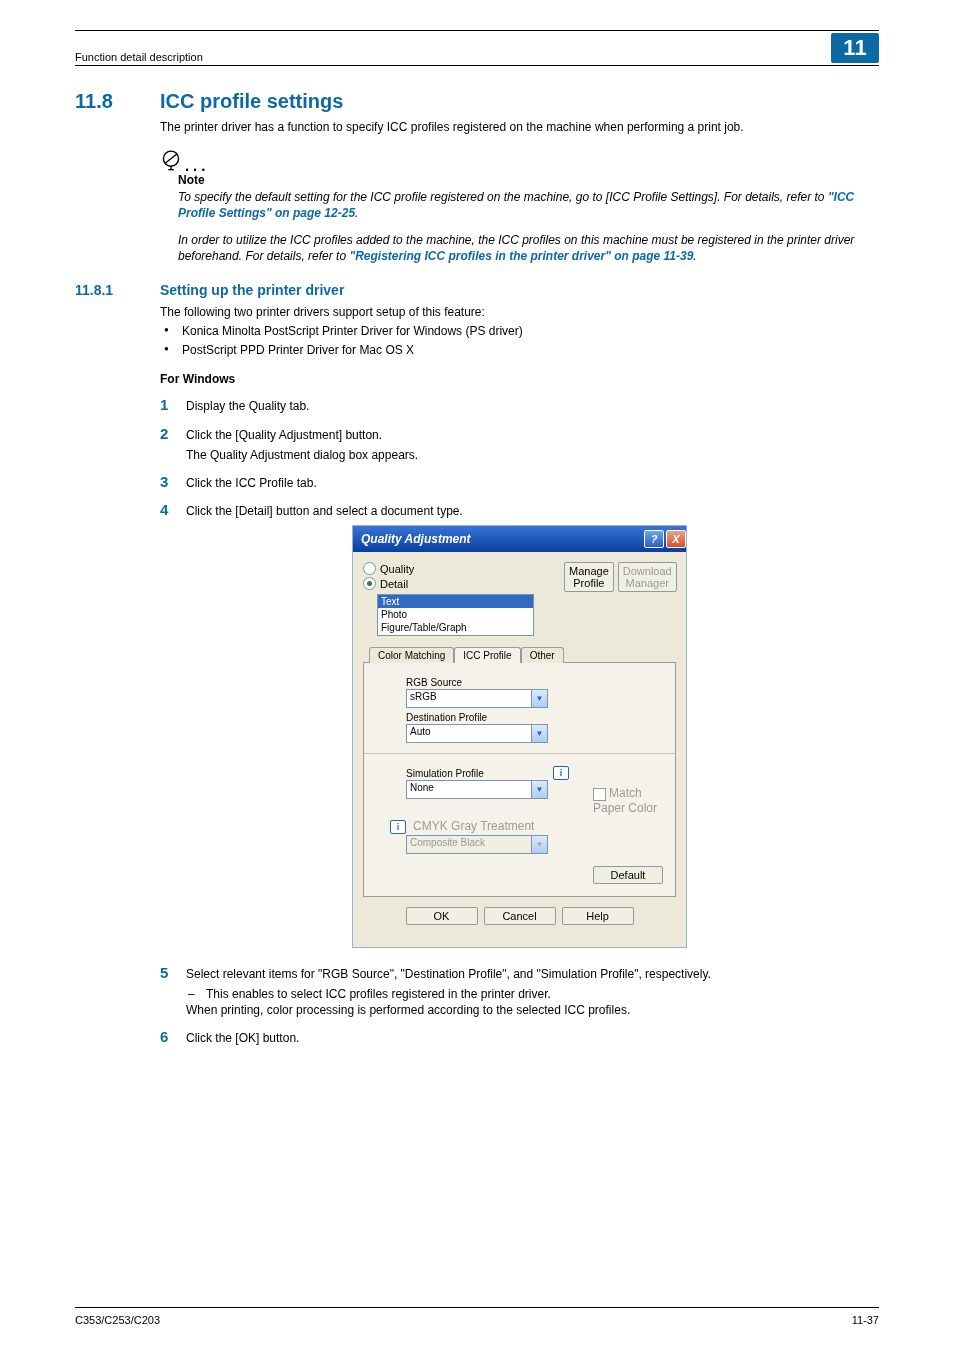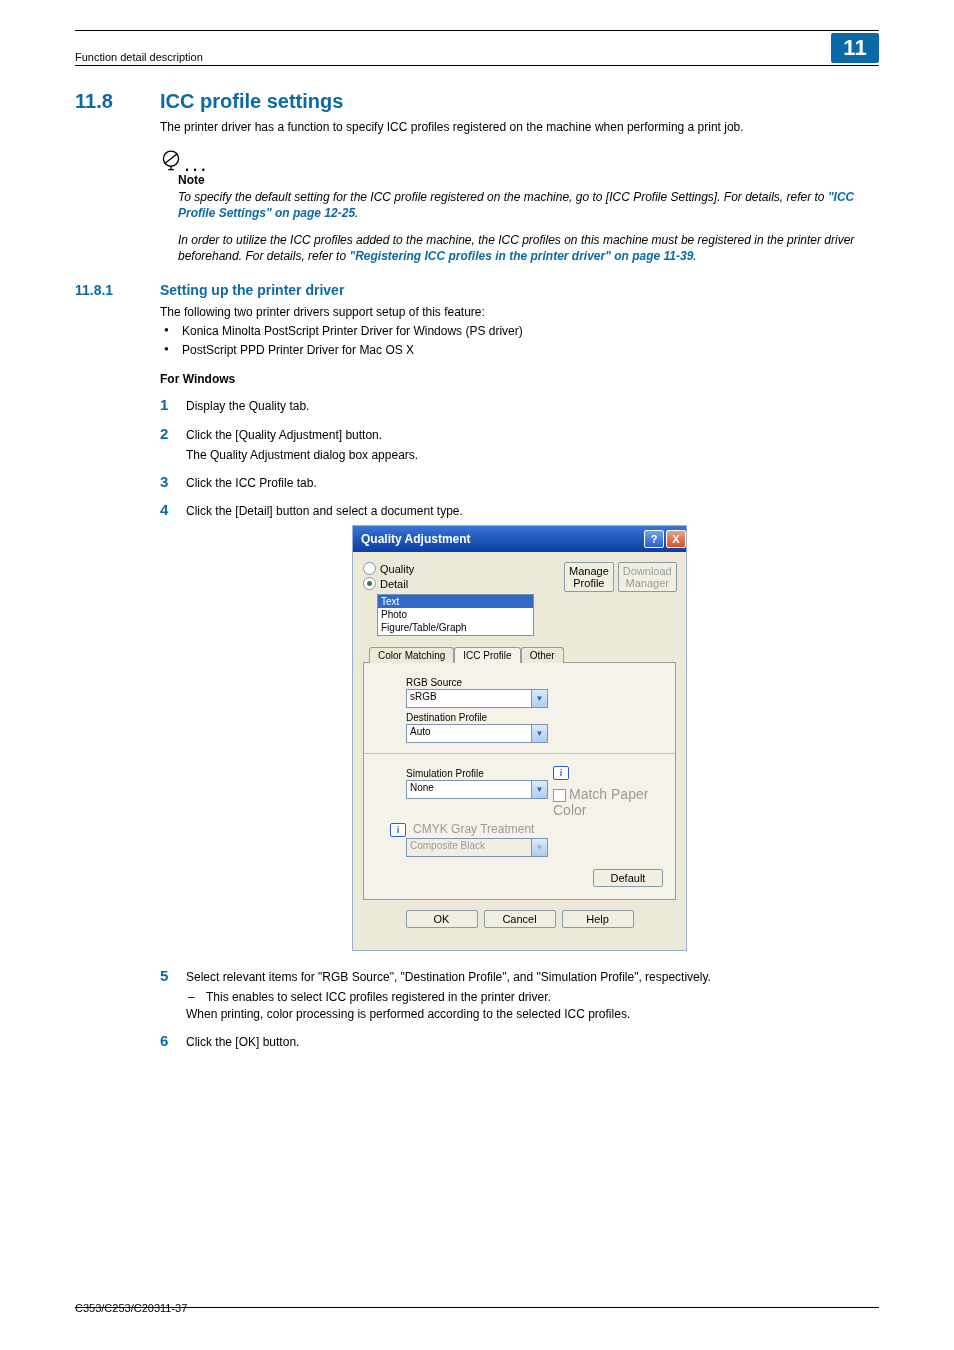--- a/index.html
+++ b/index.html
@@ -185,20 +185,21 @@
   }
   .dlg-title {
     background: linear-gradient(180deg, #3874d6 0%, #0a3ea0 100%);
     color: #fff;
     font-weight: bold;
     font-size: 12px;
     padding: 4px 0 4px 8px;
     display: flex;
     align-items: center;
     justify-content: space-between;
+    font-style: italic;
   }
   .dlg-title-buttons { display:flex; gap:2px; }
   .dlg-tb {
     width: 18px; height: 16px;
     background: linear-gradient(180deg,#e7a38b,#d6512a);
     border: 1px solid #fff;
     border-radius: 2px;
     display:flex; align-items:center; justify-content:center;
     color:#fff; font-weight:bold; font-size:11px;
   }
@@ -312,23 +313,24 @@
 
   .footer-rule {
     border-top: 1px solid #000;
     position: absolute;
     bottom: 42px;
     left: 75px;
     right: 75px;
   }
   .footer-row {
     position: absolute;
-    bottom: 36px;
+    bottom: 24px;
     left: 75px; right: 75px;
     display: flex;
+    justify-content: space-between;
     font-size: 11px;
   }
 </style>
 </head>
 <body>
 
 <div class="page">
 
   <div class="top-rule"></div>
   <div class="header-row">
@@ -454,21 +456,21 @@
           <div style="display:flex;">
             <div style="margin-left:30px; flex:1;">
               <div class="field-lbl">Simulation Profile</div>
               <div class="combo">
                 <div class="combo-input">None</div>
                 <div class="combo-btn">▼</div>
               </div>
             </div>
             <div style="width:110px; padding-top:2px;">
               <div style="margin-bottom:6px;"><span class="info-icon">i</span></div>
-              <div class="gray-text" style="font-size:14px;">
+              <div class="gray-text" style="font-size:12px;margin-left:40px;">
                 <span class="checkbox"></span><span>Match Paper Color</span>
               </div>
             </div>
           </div>
 
           <div style="margin-left:14px; margin-top:4px;">
             <span class="info-icon">i</span>
             <span class="gray-text" style="font-size:12px;">CMYK Gray Treatment</span>
           </div>
           <div style="margin-left:30px;">

